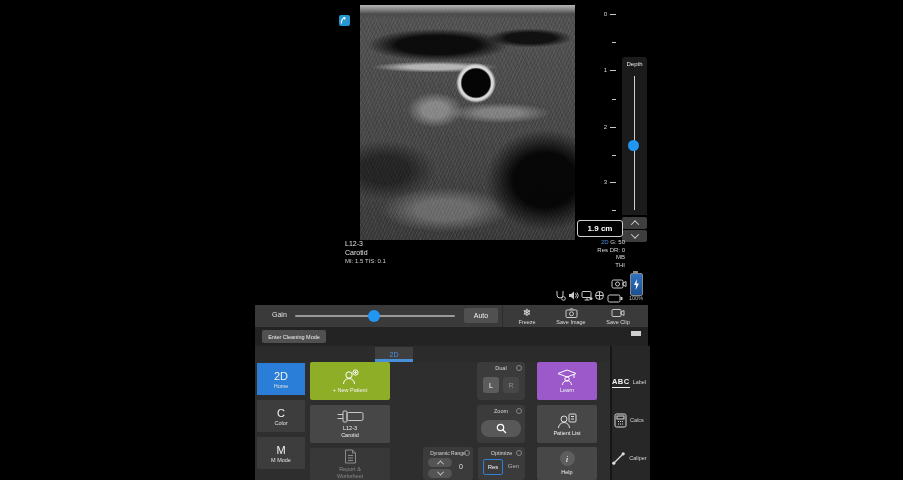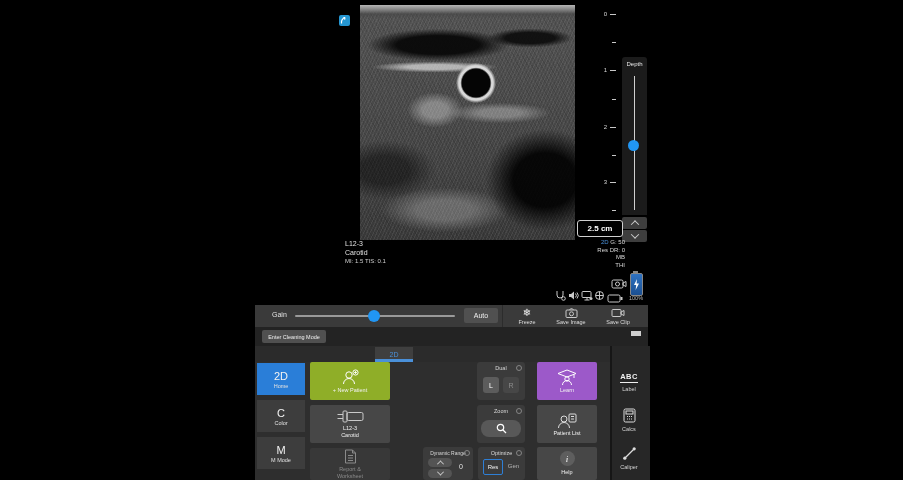--- a/index.html
+++ b/index.html
@@ -93,21 +93,21 @@
   .pillbtn{background:#585858;border-radius:8px;}
   .updown{background:#545454;border-radius:5px;}
   .res-btn{border:1px solid #2e7fd6;border-radius:2px;font-size:6px;color:#f0f0f0;}
   .gen-btn{font-size:6px;color:#b5b5b5;}
   #learn-btn{background:#9c59c9;}
   .graybtn{background:#474747;}
   #help-circle{width:15px;height:15px;border-radius:50%;background:#5e5e5e;font-size:9px;color:#fff;font-style:italic;font-family:"Liberation Serif",serif;}
 
   
   #rail{left:355px;top:346px;width:38px;height:134px;background:#272727;border-left:2px solid #161616;}
-  .railitem{left:355px;width:38px;flex-direction:column;gap:3px;}
+  .railitem{left:355px;width:38px;flex-direction:row;gap:3px;}
   .railitem .lbl{font-size:5.5px;color:#d5d5d5;}
   #abc{font-size:7.5px;font-weight:bold;color:#f0f0f0;border-bottom:1px solid #f0f0f0;padding-bottom:1px;letter-spacing:.5px;}
 </style>
 </head>
 <body>
 
 <div id="stage">
 <div id="app">
 
   <div id="us-image" class="abs"></div>
@@ -133,21 +133,21 @@
   <div id="depth-panel" class="abs"></div>
   <div id="depth-title" class="abs">Depth</div>
   <div id="depth-track" class="abs"></div>
   <div id="depth-thumb" class="abs"></div>
   <div class="abs ctr depth-btn" style="top:217px;">
         <div class="chev up"></div>
       </div>
   <div class="abs ctr depth-btn" style="top:230px;">
         <div class="chev down"></div>
       </div>
-  <div id="depth-readout" class="abs ctr">2.5 cm</div>
+  <div id="depth-readout" class="abs ctr">1.9 cm</div>
 
   <div id="probe-info" class="abs">
     <div>L12-3</div>
     <div>Carotid</div>
     <div class="mi">MI: 1.5 TIS: 0.1</div>
   </div>
   <div id="status-info" class="abs">
     <div><span class="blue">2D</span> <span>G: 50</span></div>
     <div>Res DR: 0</div>
     <div>MB</div>

